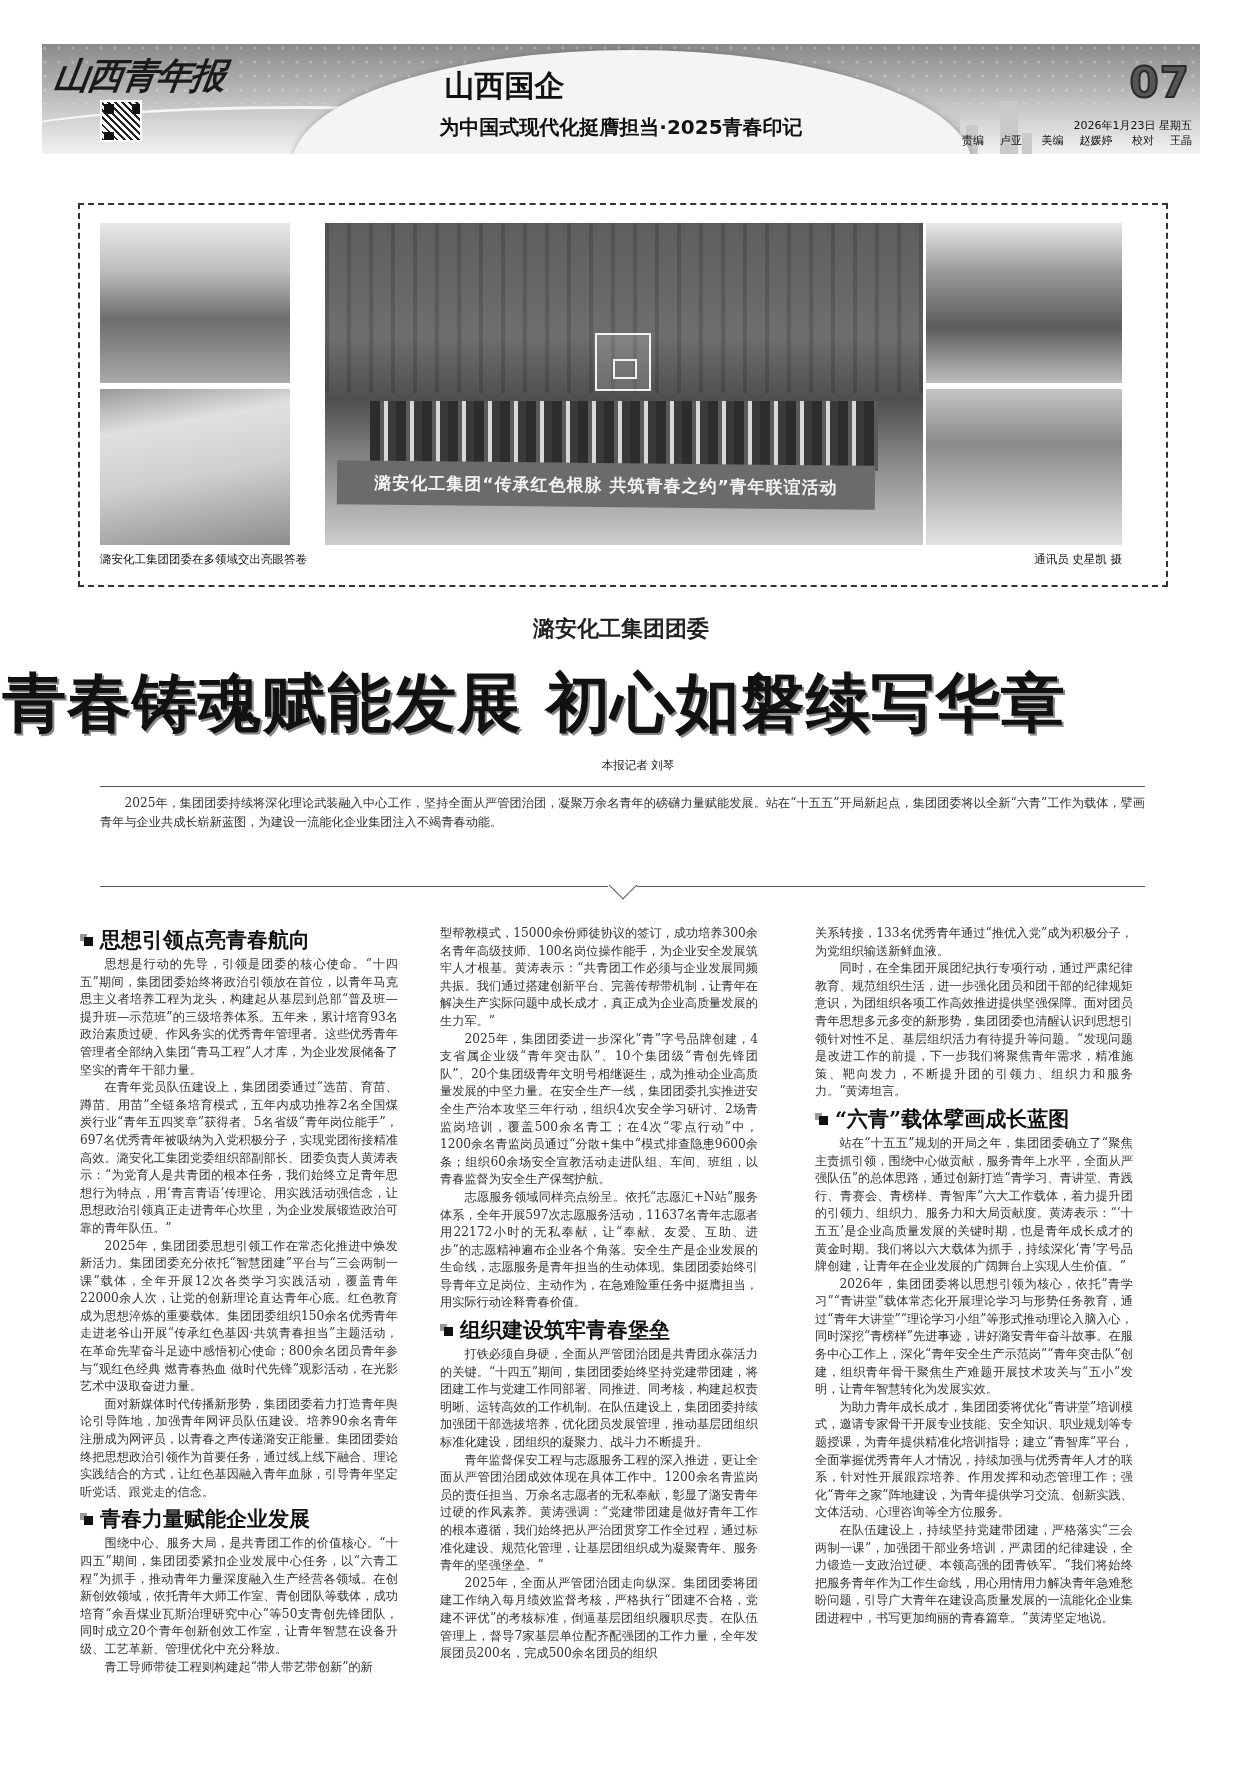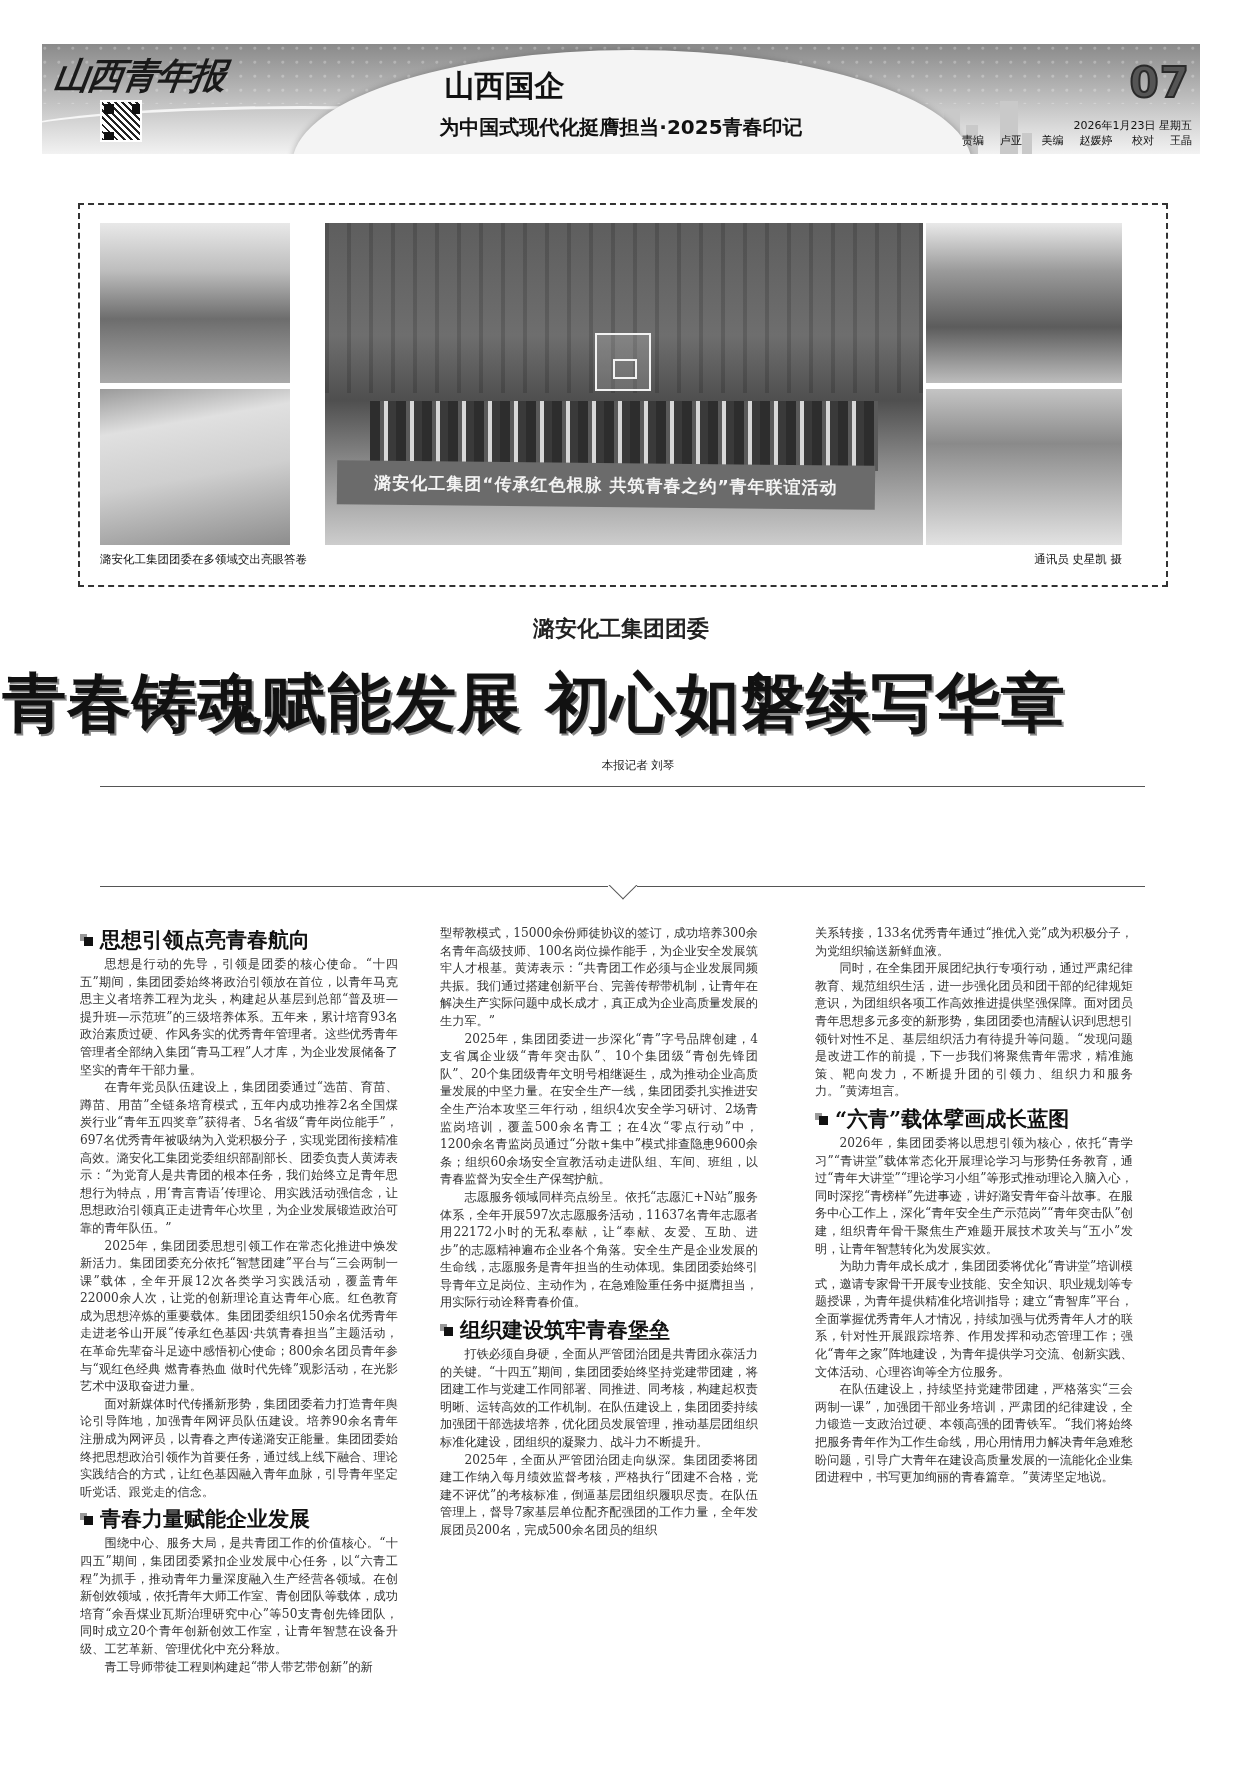--- a/index.html
+++ b/index.html
@@ -184,20 +184,21 @@
 <div class="photo p-right-top"></div>
 <div class="photo p-right-bot"></div>
 <div class="photo-caption-left">潞安化工集团团委在多领域交出亮眼答卷</div>
 <div class="photo-credit">通讯员 史星凯 摄</div>
 
 <div class="kicker">潞安化工集团团委</div>
 <h1 class="headline">青春铸魂赋能发展  初心如磐续写华章</h1>
 <div class="byline">本报记者  刘琴</div>
 <div class="rule-top"></div>
 <div class="lead">
+  <p>2025年，集团团委持续将深化理论武装融入中心工作，坚持全面从严管团治团，凝聚万余名青年的磅礴力量赋能发展。站在“十五五”开局新起点，集团团委将以全新“六青”工作为载体，擘画青年与企业共成长崭新蓝图，为建设一流能化企业集团注入不竭青春动能。</p>
 </div>
 <div class="rule-bottom">
   <div class="l"></div>
     <div class="v"></div>
     <div class="r"></div>
 </div>
 
 <section class="col col-1">
   <div class="subhead">
     <span class="sq-icon"></span>
@@ -217,26 +218,28 @@
 
 <section class="col col-2">
   <p class="cont">型帮教模式，15000余份师徒协议的签订，成功培养300余名青年高级技师、100名岗位操作能手，为企业安全发展筑牢人才根基。黄涛表示：“共青团工作必须与企业发展同频共振。我们通过搭建创新平台、完善传帮带机制，让青年在解决生产实际问题中成长成才，真正成为企业高质量发展的生力军。”</p>
   <p>2025年，集团团委进一步深化“青”字号品牌创建，4支省属企业级“青年突击队”、10个集团级“青创先锋团队”、20个集团级青年文明号相继诞生，成为推动企业高质量发展的中坚力量。在安全生产一线，集团团委扎实推进安全生产治本攻坚三年行动，组织4次安全学习研讨、2场青监岗培训，覆盖500余名青工；在4次“零点行动”中，1200余名青监岗员通过“分散+集中”模式排查隐患9600余条；组织60余场安全宣教活动走进队组、车间、班组，以青春监督为安全生产保驾护航。</p>
   <p>志愿服务领域同样亮点纷呈。依托“志愿汇+N站”服务体系，全年开展597次志愿服务活动，11637名青年志愿者用22172小时的无私奉献，让“奉献、友爱、互助、进步”的志愿精神遍布企业各个角落。安全生产是企业发展的生命线，志愿服务是青年担当的生动体现。集团团委始终引导青年立足岗位、主动作为，在急难险重任务中挺膺担当，用实际行动诠释青春价值。</p>
   <div class="subhead">
     <span class="sq-icon"></span>
     <span>组织建设筑牢青春堡垒</span>
   </div>
   <p>打铁必须自身硬，全面从严管团治团是共青团永葆活力的关键。“十四五”期间，集团团委始终坚持党建带团建，将团建工作与党建工作同部署、同推进、同考核，构建起权责明晰、运转高效的工作机制。在队伍建设上，集团团委持续加强团干部选拔培养，优化团员发展管理，推动基层团组织标准化建设，团组织的凝聚力、战斗力不断提升。</p>
+  <p>青年监督保安工程与志愿服务工程的深入推进，更让全面从严管团治团成效体现在具体工作中。1200余名青监岗员的责任担当、万余名志愿者的无私奉献，彰显了潞安青年过硬的作风素养。黄涛强调：“党建带团建是做好青年工作的根本遵循，我们始终把从严治团贯穿工作全过程，通过标准化建设、规范化管理，让基层团组织成为凝聚青年、服务青年的坚强堡垒。”</p>
   <p>2025年，全面从严管团治团走向纵深。集团团委将团建工作纳入每月绩效监督考核，严格执行“团建不合格，党建不评优”的考核标准，倒逼基层团组织履职尽责。在队伍管理上，督导7家基层单位配齐配强团的工作力量，全年发展团员200名，完成500余名团员的组织</p>
 </section>
 
 <section class="col col-3">
   <p class="cont">关系转接，133名优秀青年通过“推优入党”成为积极分子，为党组织输送新鲜血液。</p>
   <p>同时，在全集团开展团纪执行专项行动，通过严肃纪律教育、规范组织生活，进一步强化团员和团干部的纪律规矩意识，为团组织各项工作高效推进提供坚强保障。面对团员青年思想多元多变的新形势，集团团委也清醒认识到思想引领针对性不足、基层组织活力有待提升等问题。“发现问题是改进工作的前提，下一步我们将聚焦青年需求，精准施策、靶向发力，不断提升团的引领力、组织力和服务力。”黄涛坦言。</p>
   <div class="subhead">
     <span class="sq-icon"></span>
     <span>“六青”载体擘画成长蓝图</span>
   </div>
+  <p>站在“十五五”规划的开局之年，集团团委确立了“聚焦主责抓引领，围绕中心做贡献，服务青年上水平，全面从严强队伍”的总体思路，通过创新打造“青学习、青讲堂、青践行、青赛会、青榜样、青智库”六大工作载体，着力提升团的引领力、组织力、服务力和大局贡献度。黄涛表示：“‘十五五’是企业高质量发展的关键时期，也是青年成长成才的黄金时期。我们将以六大载体为抓手，持续深化‘青’字号品牌创建，让青年在企业发展的广阔舞台上实现人生价值。”</p>
   <p>2026年，集团团委将以思想引领为核心，依托“青学习”“青讲堂”载体常态化开展理论学习与形势任务教育，通过“青年大讲堂”“理论学习小组”等形式推动理论入脑入心，同时深挖“青榜样”先进事迹，讲好潞安青年奋斗故事。在服务中心工作上，深化“青年安全生产示范岗”“青年突击队”创建，组织青年骨干聚焦生产难题开展技术攻关与“五小”发明，让青年智慧转化为发展实效。</p>
   <p>为助力青年成长成才，集团团委将优化“青讲堂”培训模式，邀请专家骨干开展专业技能、安全知识、职业规划等专题授课，为青年提供精准化培训指导；建立“青智库”平台，全面掌握优秀青年人才情况，持续加强与优秀青年人才的联系，针对性开展跟踪培养、作用发挥和动态管理工作；强化“青年之家”阵地建设，为青年提供学习交流、创新实践、文体活动、心理咨询等全方位服务。</p>
   <p>在队伍建设上，持续坚持党建带团建，严格落实“三会两制一课”，加强团干部业务培训，严肃团的纪律建设，全力锻造一支政治过硬、本领高强的团青铁军。“我们将始终把服务青年作为工作生命线，用心用情用力解决青年急难愁盼问题，引导广大青年在建设高质量发展的一流能化企业集团进程中，书写更加绚丽的青春篇章。”黄涛坚定地说。</p>
 </section>
 
 </body></html>

